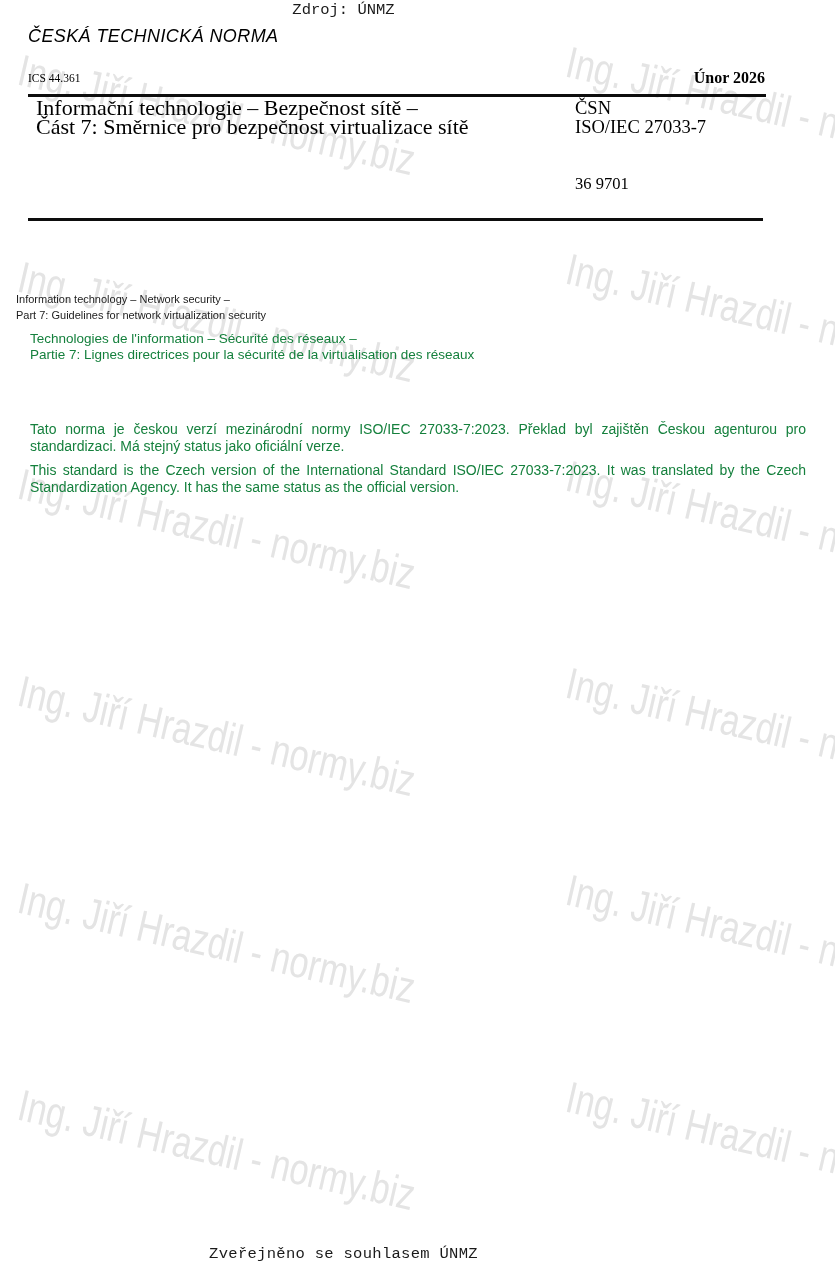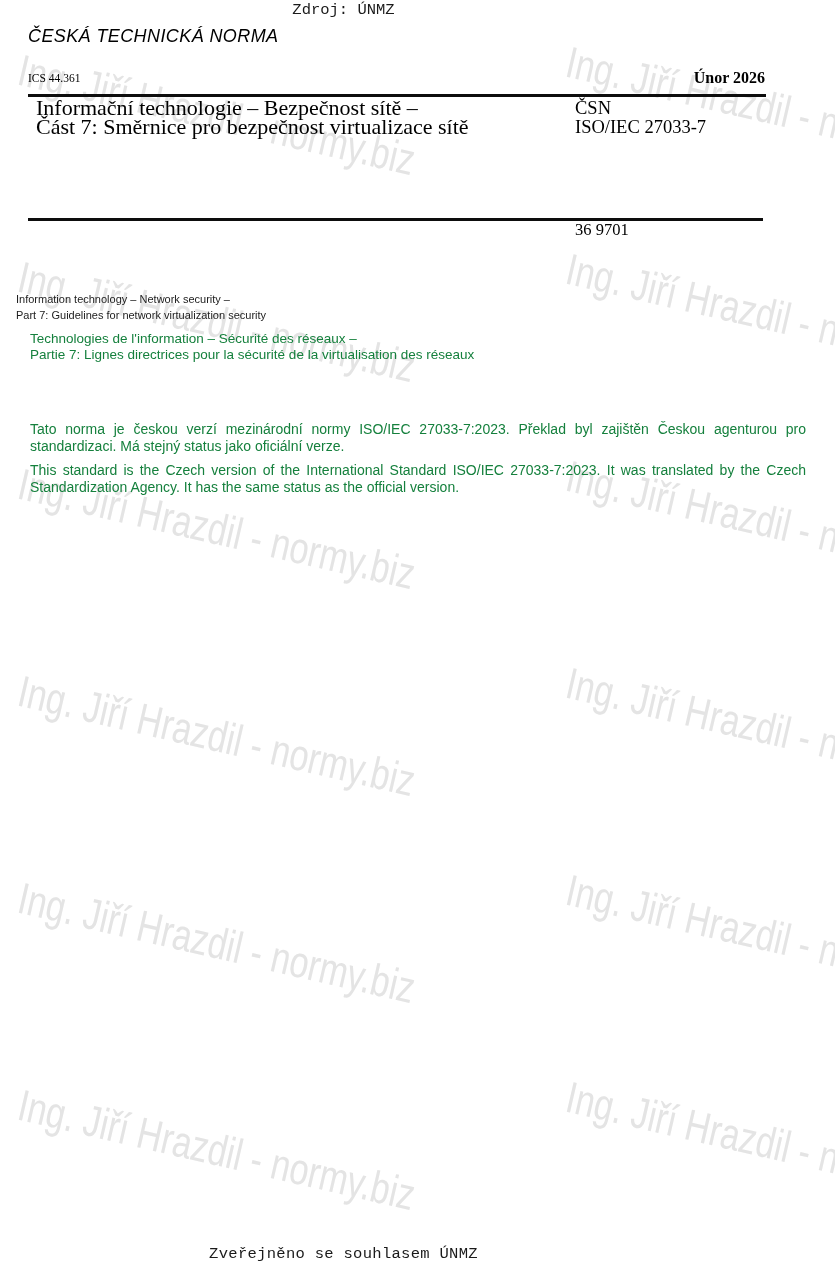--- a/index.html
+++ b/index.html
@@ -37,21 +37,21 @@
     font-family:"Liberation Sans",sans-serif;
     font-size:18px; letter-spacing:0.4px; color:#000000;font-style:italic;
   }
   .ics { left:28px; top:72px; font-family:"Liberation Serif",serif; font-size:11.5px; }
   .date { right:70px; top:69px; font-family:"Liberation Serif",serif; font-size:16px; font-weight:bold;margin-left:10px; }
   .rule { background:#0d0d0d; }
   .rule-1 { left:28px; top:94px; width:738px; height:2.5px; }
   .rule-2 { left:28px; top:218px; width:735px; height:3.2px; }
   .title-cs { left:36px; top:99px; font-family:Liberation Serif, serif; font-size:22px; line-height:18.5px; }
   .designation { left:575px; top:99px; font-family:"Liberation Serif",serif; font-size:18.5px; line-height:19px; }
-  .class-number { left:575px; top:174px; font-family:"Liberation Serif",serif; font-size:16.5px;margin-top:46px; }
+  .class-number { left:575px; top:174px; font-family:"Liberation Serif",serif; font-size:16.5px; }
   .title-en { left:16px; top:291px; font-size:11px; line-height:16px; color:#1c1c1c; }
   .title-fr { left:30px; top:331px; font-size:13.5px; line-height:16px; color:#15803d; }
   .annot { left:30px; width:776px; font-size:14px; line-height:17px; color:#15803d; }
   .annot-cs { top:421px; }
   .annot-en { top:462px; }
   .jline { text-align:justify; height:17px; overflow:hidden; }
   .jline::after { content:""; display:inline-block; width:100%; }
   .footer-note { top:1245px; letter-spacing:0.3px; }
 </style>
 </head>

